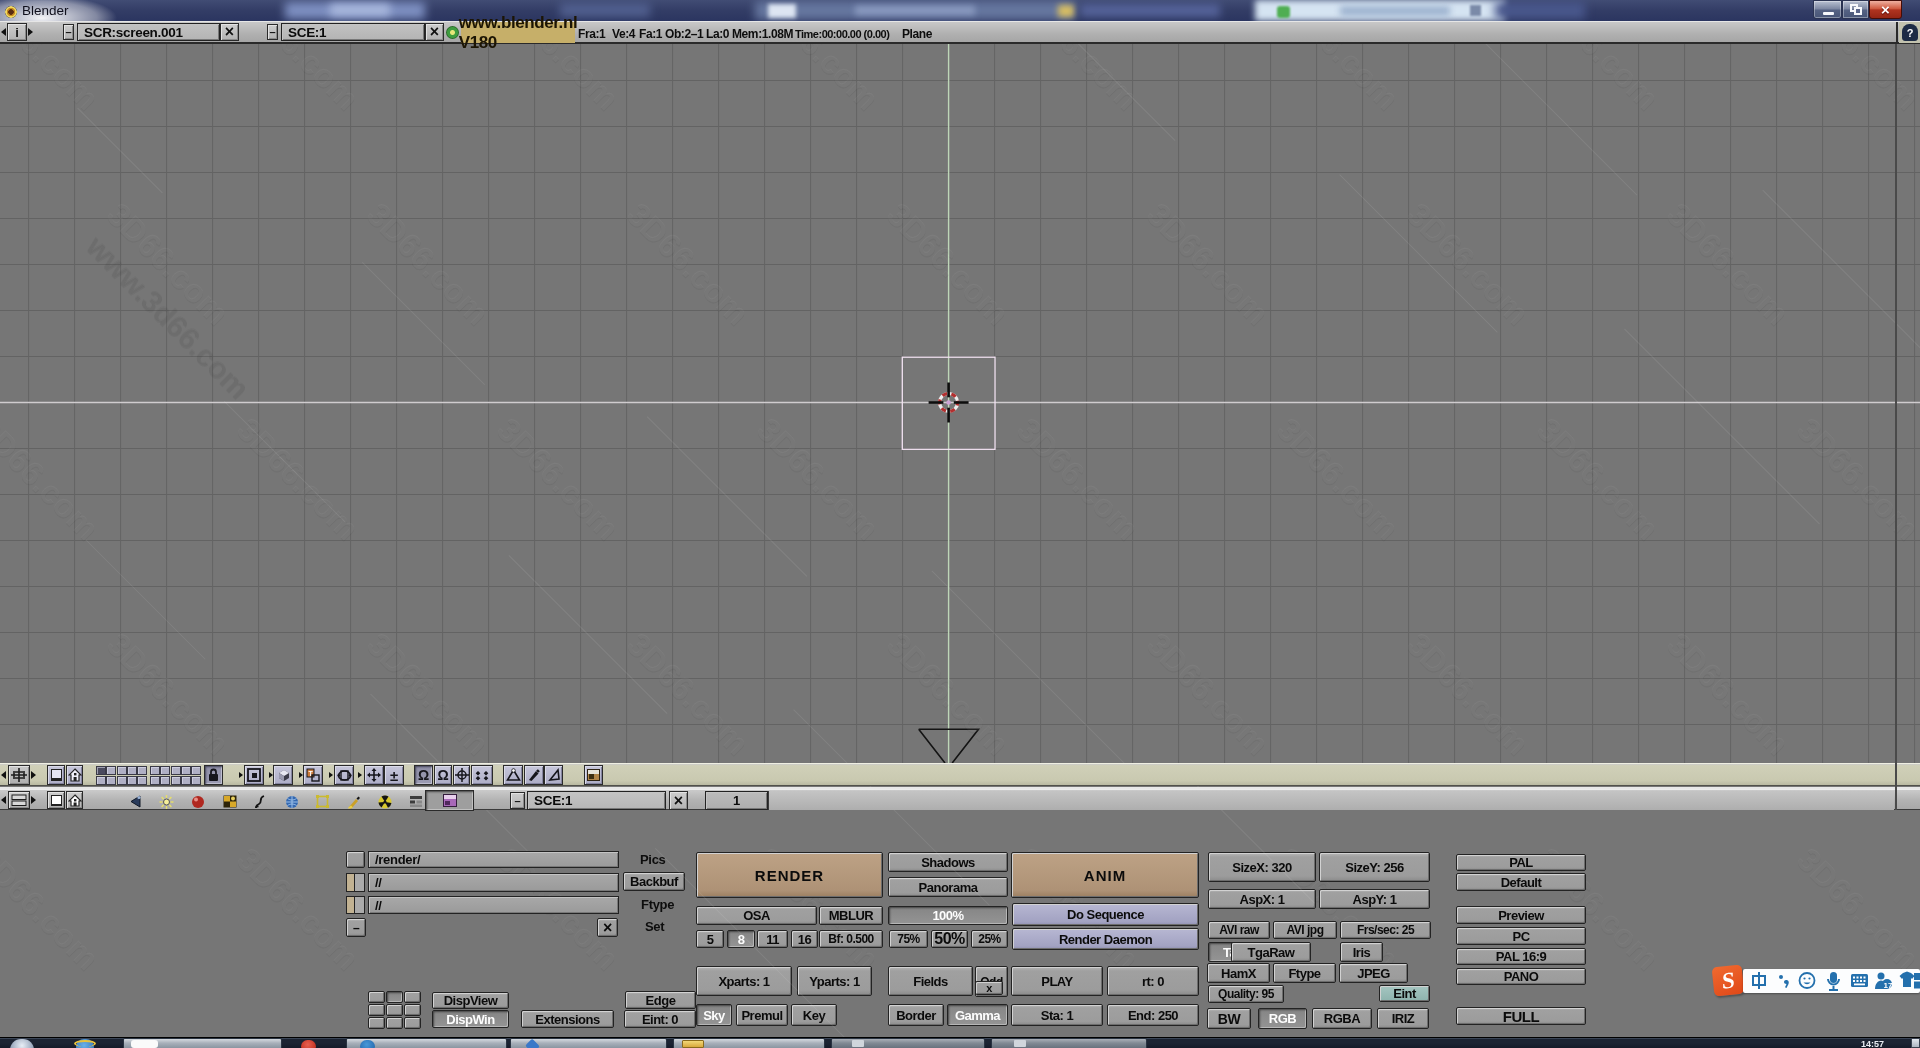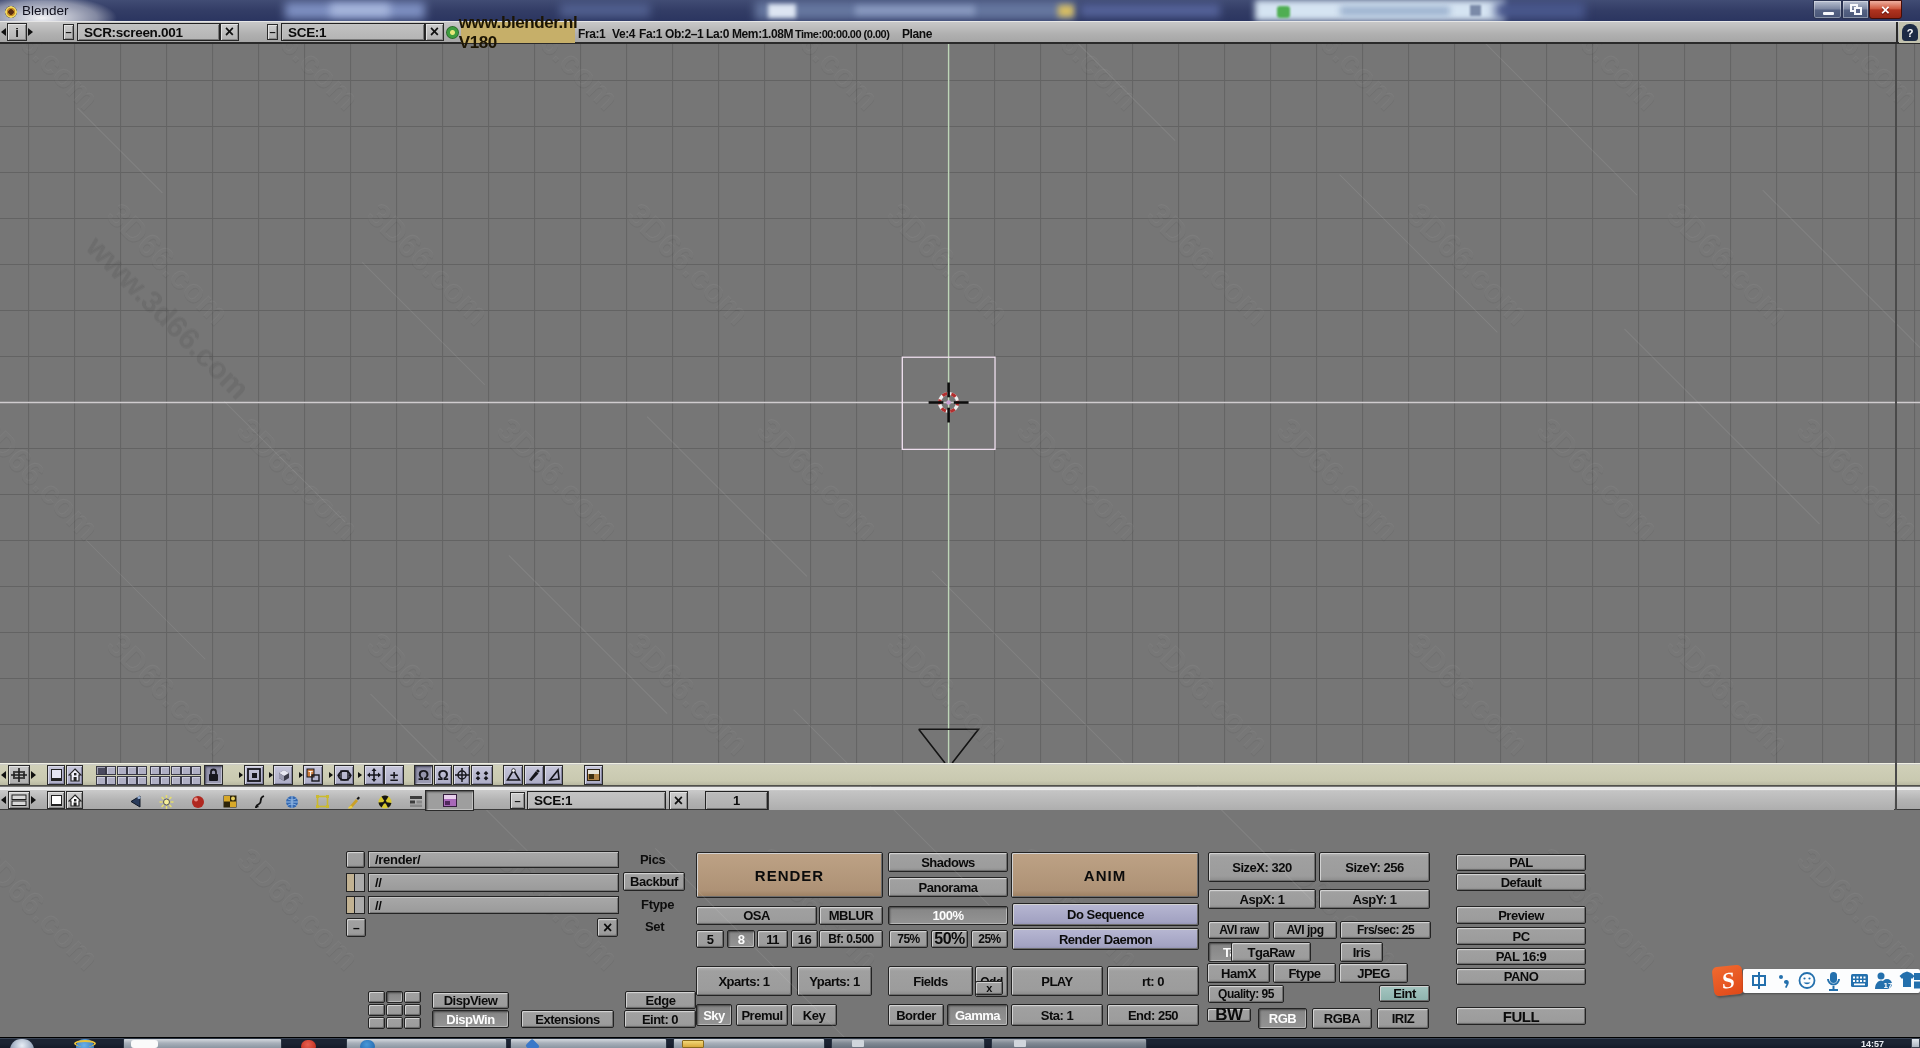--- a/index.html
+++ b/index.html
@@ -458,21 +458,21 @@
 <div class="b" style="left:1273px;top:921px;width:64px;height:18px;font-size:12px;">AVI jpg</div>
 <div class="b" style="left:1340px;top:921px;width:91px;height:18px;font-size:12px;">Frs/sec: 25</div>
 <div class="b p" style="left:1208px;top:942px;width:62px;height:20px;font-size:13px;">Targa</div>
 <div class="b" style="left:1231px;top:942px;width:80px;height:20px;font-size:13px;">TgaRaw</div>
 <div class="b" style="left:1340px;top:942px;width:43px;height:20px;font-size:13px;">Iris</div>
 <div class="b" style="left:1207px;top:963px;width:63px;height:20px;font-size:13px;">HamX</div>
 <div class="b" style="left:1273px;top:963px;width:63px;height:20px;font-size:13px;">Ftype</div>
 <div class="b" style="left:1339px;top:963px;width:69px;height:20px;font-size:13px;">JPEG</div>
 <div class="b" style="left:1208px;top:985px;width:76px;height:18px;font-size:12px;">Quality: 95</div>
 <div class="b teal" style="left:1379px;top:985px;width:51px;height:17px;font-size:13px;">Eint</div>
-<div class="b" style="left:1207px;top:1008px;width:44px;height:14px;font-size:17px;">BW</div>
+<div class="b" style="left:1207px;top:1008px;width:44px;height:21px;font-size:14px;">BW</div>
 <div class="b p" style="left:1258px;top:1008px;width:49px;height:21px;font-size:13px;">RGB</div>
 <div class="b" style="left:1312px;top:1008px;width:60px;height:21px;font-size:13px;">RGBA</div>
 <div class="b" style="left:1377px;top:1008px;width:52px;height:21px;font-size:13px;">IRIZ</div>
 <div class="b" style="left:1456px;top:854px;width:130px;height:17px;font-size:13px;">PAL</div>
 <div class="b" style="left:1456px;top:873px;width:130px;height:18px;font-size:13px;">Default</div>
 <div class="b" style="left:1456px;top:906px;width:130px;height:18px;font-size:13px;">Preview</div>
 <div class="b" style="left:1456px;top:927px;width:130px;height:18px;font-size:13px;">PC</div>
 <div class="b" style="left:1456px;top:948px;width:130px;height:17px;font-size:13px;">PAL 16:9</div>
 <div class="b" style="left:1456px;top:968px;width:130px;height:17px;font-size:13px;">PANO</div>
 <div class="b" style="left:1456px;top:1007px;width:130px;height:18px;font-size:15px;">FULL</div>

